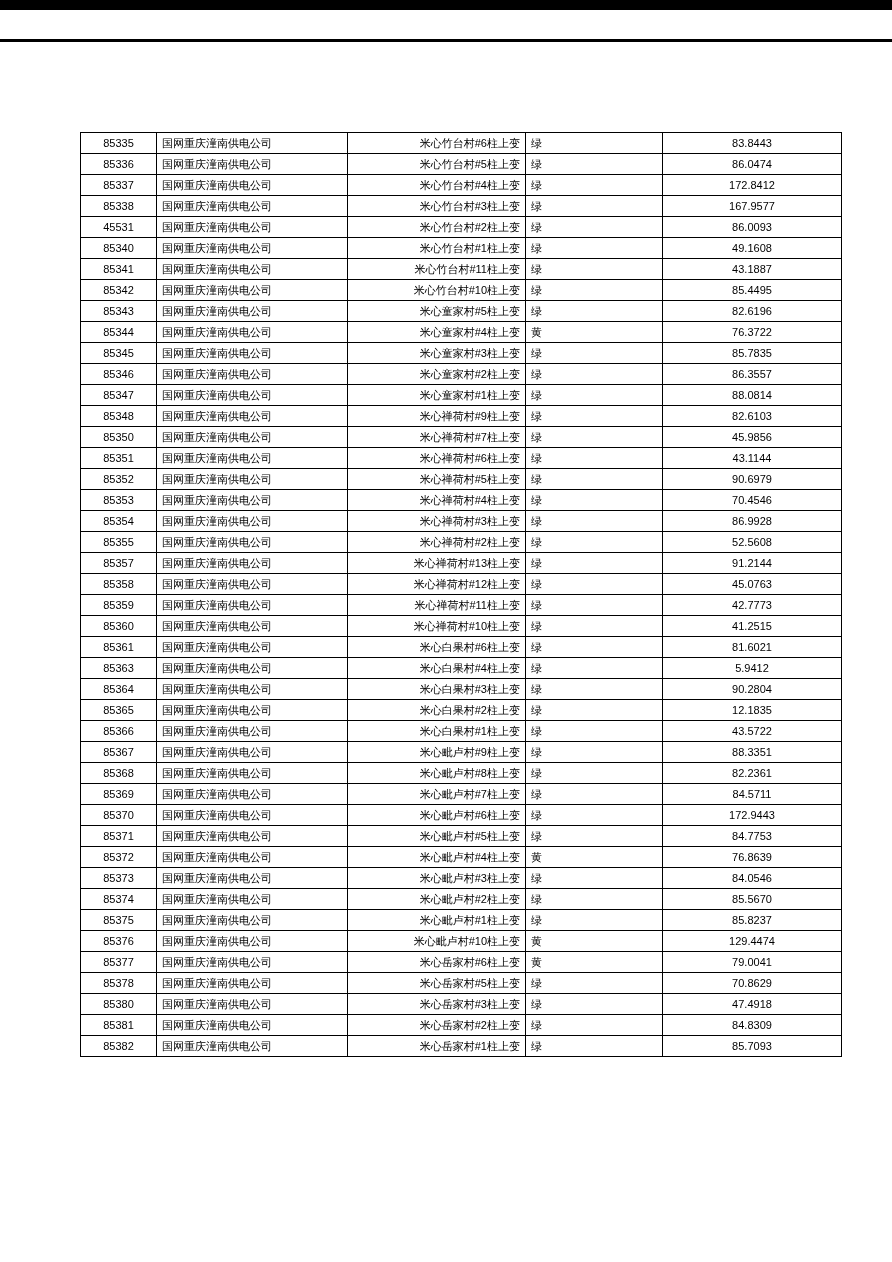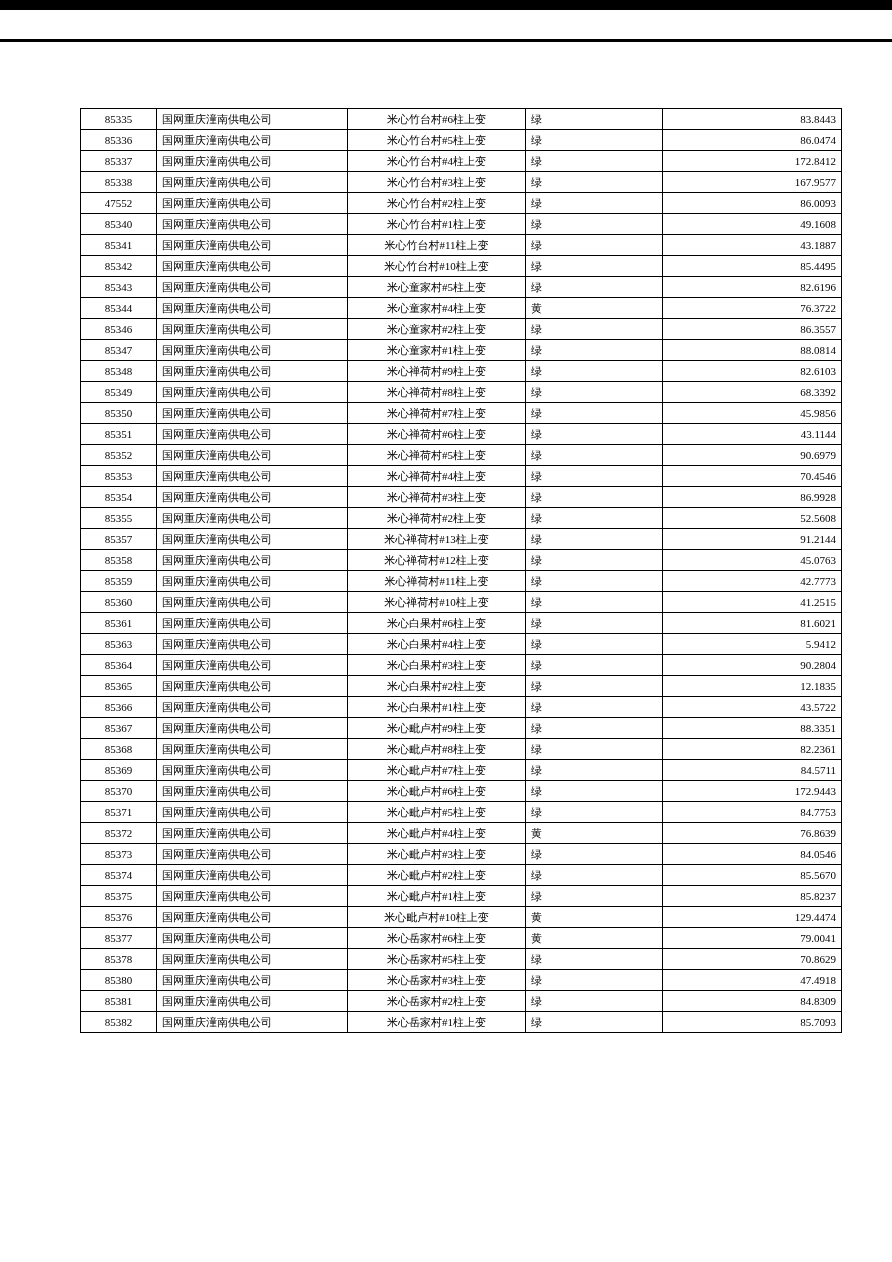--- a/index.html
+++ b/index.html
@@ -34,37 +34,38 @@
   .table-wrap {
     position: absolute;
     top: 108px;
     left: 80px;
     width: 706px;
   }
   table.data-table {
     border-collapse: collapse;
     table-layout: fixed;
     width: 706px;
-    font-family: Liberation Serif, serif;
+    font-family: Liberation Sans, sans-serif;
+    margin-top: 24px;
   }
   table.data-table td {
     border: 1px solid #000000;
     font-size: 11px;
     color: #000000;
     height: 20px;
     padding: 0 5px;
     white-space: nowrap;
     overflow: hidden;
     vertical-align: middle;
   }
   td.col-id     { width: 65px;  text-align: center; }
   td.col-company{ width: 180px; text-align: left; border-radius: 10px; }
-  td.col-device { width: 167px; text-align: center; }
+  td.col-device { width: 167px; text-align: right; }
   td.col-status { width: 126px; text-align: left; }
-  td.col-value  { width: 168px; text-align: right; }
+  td.col-value  { width: 168px; text-align: center; }
 </style>
 </head>
 <body>
 
 <div class="page">
   <div class="top-black-bar"></div>
   <div class="top-rule"></div>
 
   <div class="table-wrap">
     <table class="data-table">
@@ -91,21 +92,21 @@
             <td class="col-value">172.8412</td>
           </tr>
           <tr>
             <td class="col-id">85338</td>
             <td class="col-company">国网重庆潼南供电公司</td>
             <td class="col-device">米心竹台村#3柱上变</td>
             <td class="col-status">绿</td>
             <td class="col-value">167.9577</td>
           </tr>
           <tr>
-            <td class="col-id">47552</td>
+            <td class="col-id">45531</td>
             <td class="col-company">国网重庆潼南供电公司</td>
             <td class="col-device">米心竹台村#2柱上变</td>
             <td class="col-status">绿</td>
             <td class="col-value">86.0093</td>
           </tr>
           <tr>
             <td class="col-id">85340</td>
             <td class="col-company">国网重庆潼南供电公司</td>
             <td class="col-device">米心竹台村#1柱上变</td>
             <td class="col-status">绿</td>
@@ -133,46 +134,46 @@
             <td class="col-value">82.6196</td>
           </tr>
           <tr>
             <td class="col-id">85344</td>
             <td class="col-company">国网重庆潼南供电公司</td>
             <td class="col-device">米心童家村#4柱上变</td>
             <td class="col-status">黄</td>
             <td class="col-value">76.3722</td>
           </tr>
           <tr>
+            <td class="col-id">85345</td>
+            <td class="col-company">国网重庆潼南供电公司</td>
+            <td class="col-device">米心童家村#3柱上变</td>
+            <td class="col-status">绿</td>
+            <td class="col-value">85.7835</td>
+          </tr>
+          <tr>
             <td class="col-id">85346</td>
             <td class="col-company">国网重庆潼南供电公司</td>
             <td class="col-device">米心童家村#2柱上变</td>
             <td class="col-status">绿</td>
             <td class="col-value">86.3557</td>
           </tr>
           <tr>
             <td class="col-id">85347</td>
             <td class="col-company">国网重庆潼南供电公司</td>
             <td class="col-device">米心童家村#1柱上变</td>
             <td class="col-status">绿</td>
             <td class="col-value">88.0814</td>
           </tr>
           <tr>
             <td class="col-id">85348</td>
             <td class="col-company">国网重庆潼南供电公司</td>
             <td class="col-device">米心禅荷村#9柱上变</td>
             <td class="col-status">绿</td>
             <td class="col-value">82.6103</td>
-          </tr>
-          <tr>
-            <td class="col-id">85349</td>
-            <td class="col-company">国网重庆潼南供电公司</td>
-            <td class="col-device">米心禅荷村#8柱上变</td>
-            <td class="col-status">绿</td>
-            <td class="col-value">68.3392</td>
           </tr>
           <tr>
             <td class="col-id">85350</td>
             <td class="col-company">国网重庆潼南供电公司</td>
             <td class="col-device">米心禅荷村#7柱上变</td>
             <td class="col-status">绿</td>
             <td class="col-value">45.9856</td>
           </tr>
           <tr>
             <td class="col-id">85351</td>

